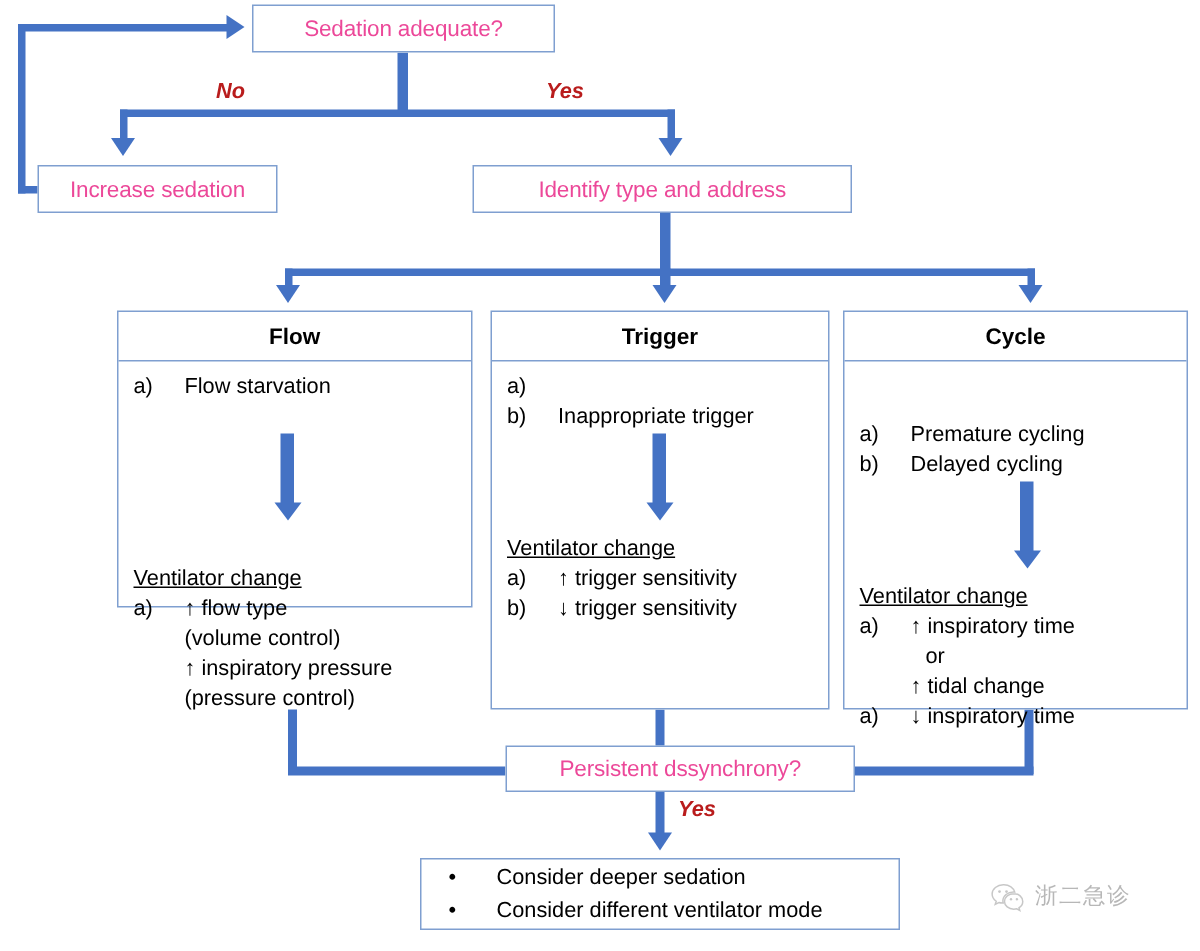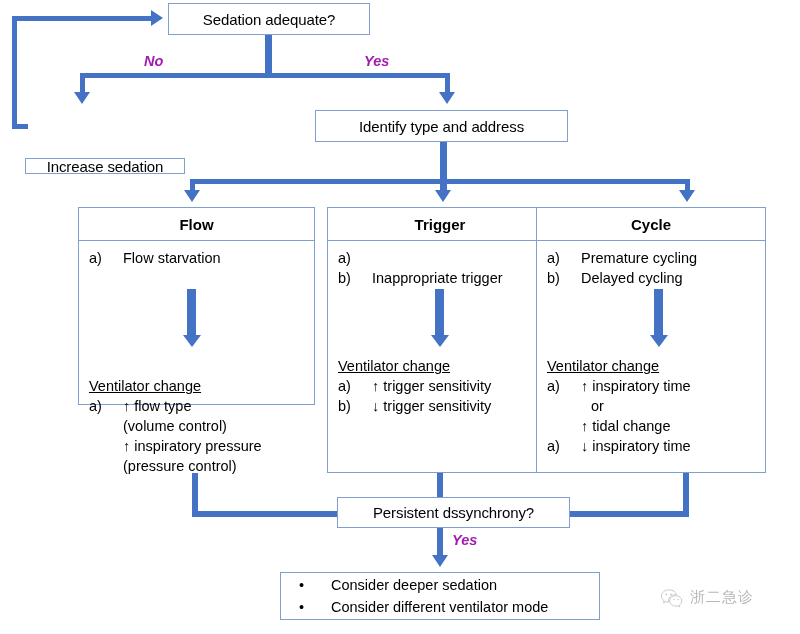--- a/index.html
+++ b/index.html
@@ -18,21 +18,21 @@
     background: #ffffff;
     overflow: hidden;
   }
 
   
   .box {
     position: absolute;
     box-sizing: border-box;
     border: 1px solid #7f9fd0;
     background: #ffffff;
-    color: #000000;
+    color: #ec4899;
     display: flex;
     align-items: center;
     justify-content: center;
     font-size: 15px;
     font-weight: 400;
     letter-spacing: -0.1px;
     z-index: 5;
   }
 
   .col-box {
@@ -126,21 +126,21 @@
     border-bottom: 8px solid transparent;
     border-left: 12px solid #4472c4;
     z-index: 3;
   }
 
   .edge-label {
     position: absolute;
     font-size: 14.5px;
     font-style: italic;
     font-weight: 600;
-    color: #a21caf;
+    color: #b91c1c;
     z-index: 6;
     white-space: nowrap;
   }
 
   
   .final-box {
     position: absolute;
     box-sizing: border-box;
     border: 1px solid #7f9fd0;
     background: #fff;
@@ -190,21 +190,21 @@
 
   <div class="seg" style="left:80px; top:73px; width:5px; height:20px;"></div>
   <div class="arrow-down" style="left:74px; top:92px;"></div>
 
   <div class="seg" style="left:445px; top:73px; width:5px; height:20px;"></div>
   <div class="arrow-down" style="left:439px; top:92px;"></div>
 
   <div class="edge-label" style="left:144px; top:53px;">No</div>
   <div class="edge-label" style="left:364px; top:53px;">Yes</div>
 
-  <div class="box" style="left:25px; top:110px; width:160px; height:16px;margin-top:48px;">
+  <div class="box" style="left:25px; top:110px; width:160px; height:32px;">
     <span>Increase sedation</span>
   </div>
 
   <div class="seg" style="left:12px; top:124px; width:16px; height:5px;"></div>
   <div class="seg" style="left:12px; top:16px; width:5px; height:113px;"></div>
   <div class="seg" style="left:12px; top:16px; width:140px; height:5px;"></div>
   <div class="arrow-right" style="left:151px; top:10px;"></div>
 
   <div class="box" style="left:315px; top:110px; width:253px; height:32px;">
     <span>Identify type and address</span>
@@ -279,21 +279,21 @@
           <span class="ltext">↑ trigger sensitivity</span>
         </div>
         <div class="lrow">
           <span class="lmark">b)</span>
           <span class="ltext">↓ trigger sensitivity</span>
         </div>
       </div>
     </div>
   </div>
 
-  <div class="col-box" style="left:536px; top:207px; width:230px; height:266px;">
+  <div class="col-box" style="left:562px; top:207px; width:230px; height:266px;gap:32px;">
     <div class="col-header">Cycle</div>
     <div class="col-body">
 
       <div class="lrow">
         <span class="lmark">a)</span>
         <span class="ltext">Premature cycling</span>
       </div>
       <div class="lrow">
         <span class="lmark">b)</span>
         <span class="ltext">Delayed cycling</span>

